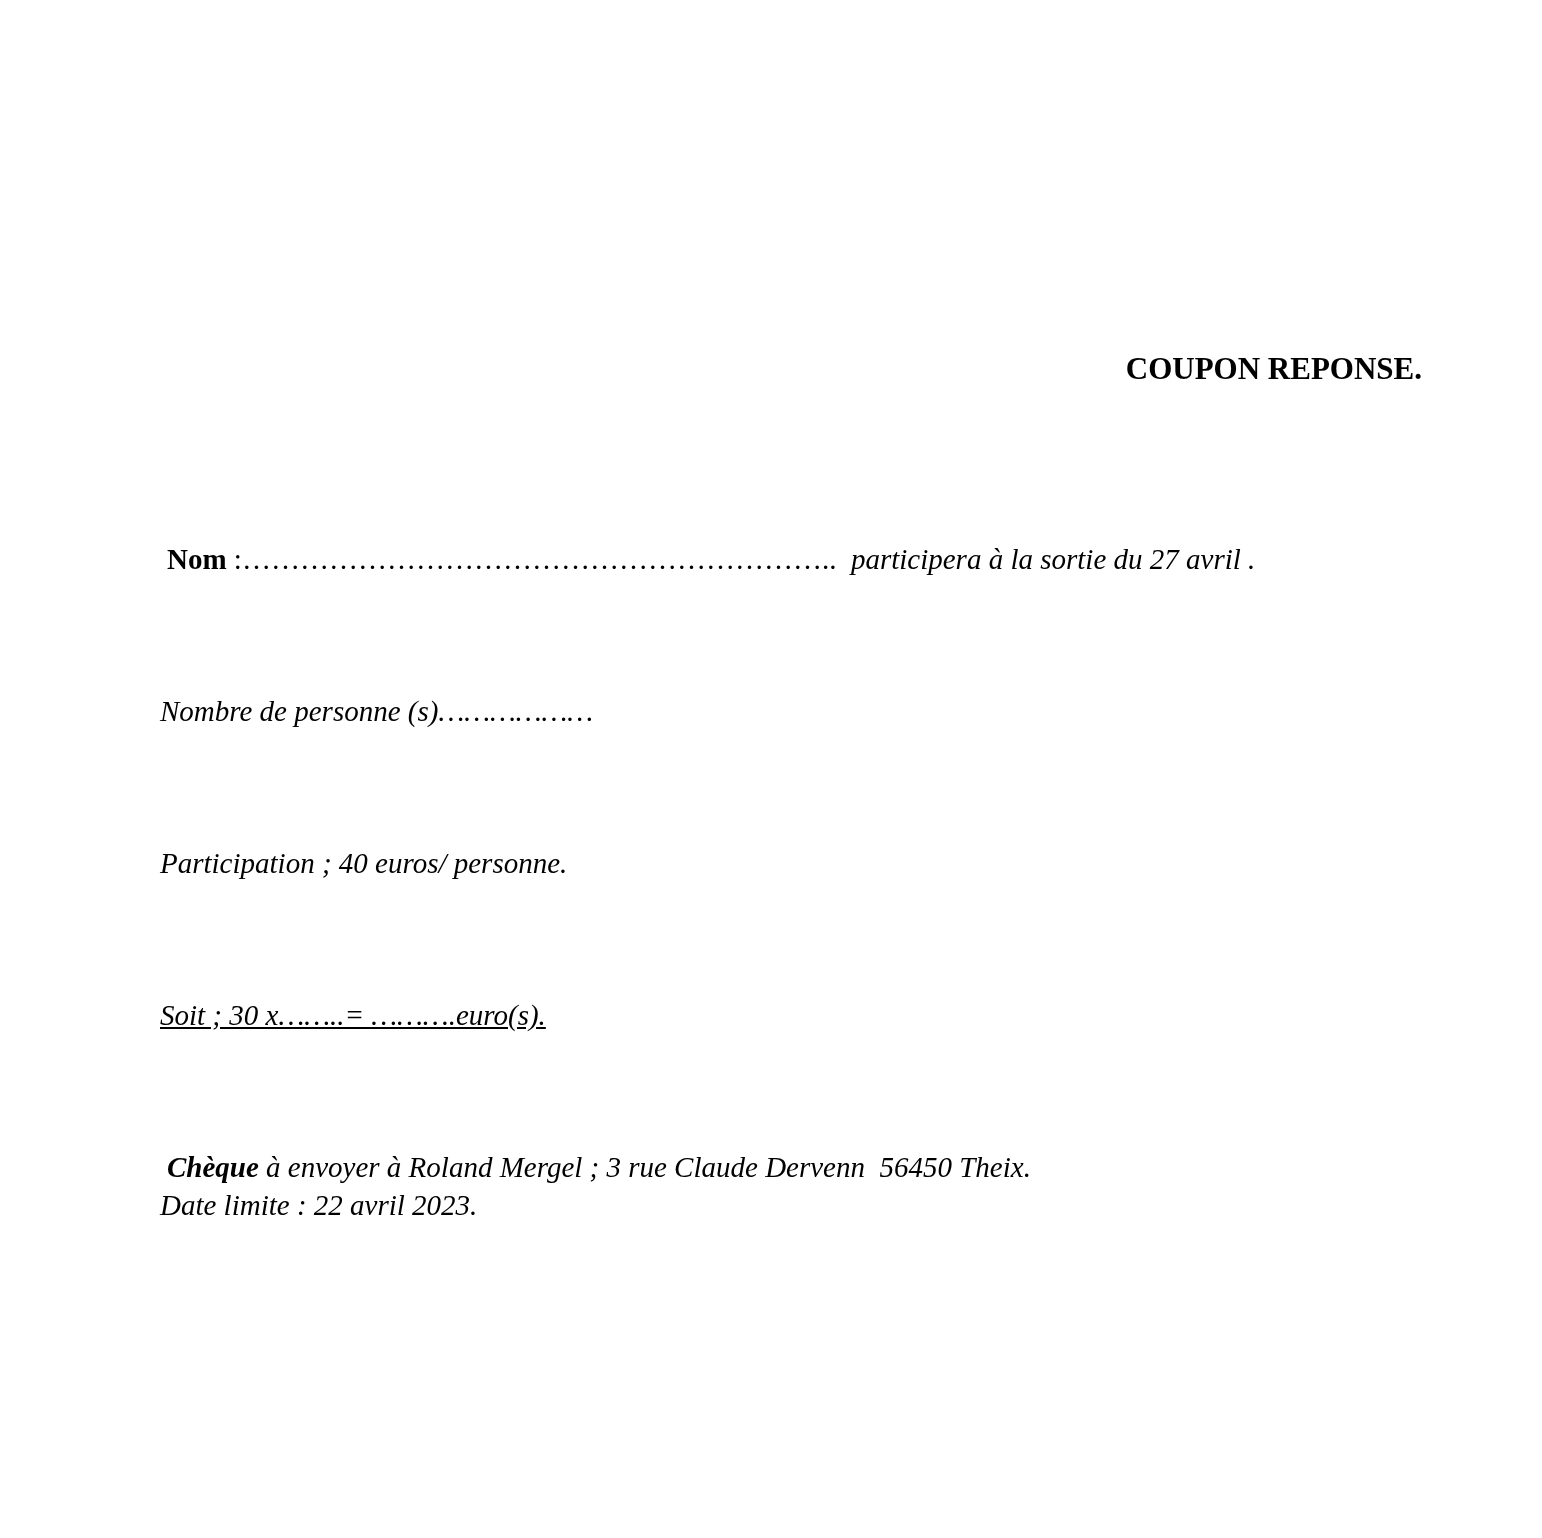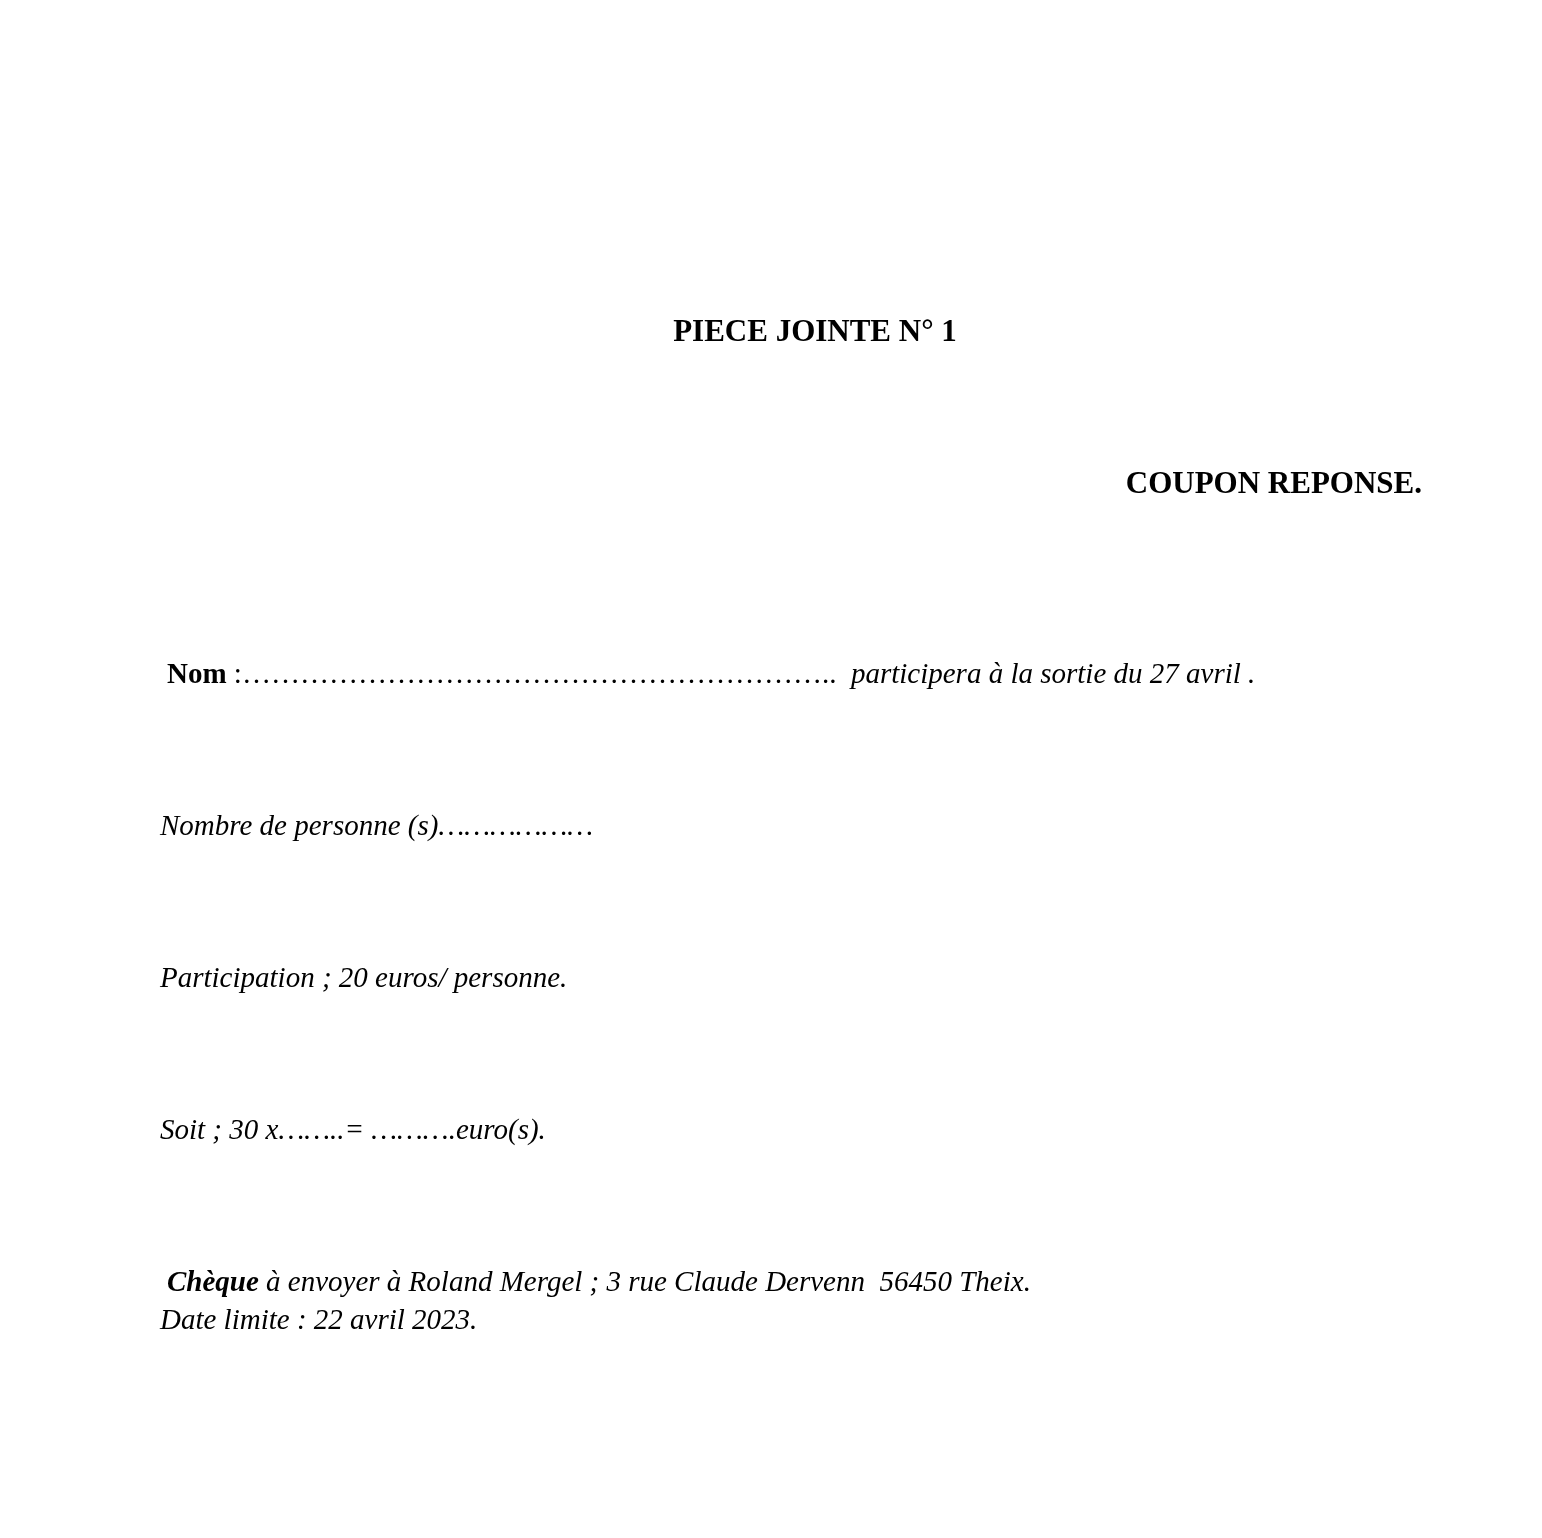--- a/index.html
+++ b/index.html
@@ -41,38 +41,37 @@
     font-weight: bold;
     font-size: 31px;
     margin-left: 398px;
     margin-top: 79px;
     text-align: right;
   }
   .date-line      { margin-left: 395px; margin-top: 37px; }
   .nom-line       { margin-top: 77px;  }
   .people-line    { margin-top: 39px;  }
   .particip-line  { margin-top: 38px;  }
-  .total-line     { margin-top: 39px;  }
+  .total-line     { margin-top: 39px; text-decoration: underline;  }
   .cheque-line    { margin-top: 39px;  }
 </style>
 </head>
 <body>
 
 <div class="page">
 
-  <p class="doc-title">PIECE JOINTE N° 1</p>
 
   <p class="doc-subtitle">COUPON REPONSE.</p>
 
 
   <p class="nom-line"><span class="bold upright">Nom</span><span class="upright"> :……………………………………………………..</span><span class="italic">  participera à la sortie du 27 avril .</span></p>
 
   <p class="people-line italic">Nombre de personne (s)………………</p>
 
-  <p class="particip-line italic">Participation ; 20 euros/ personne.</p>
+  <p class="particip-line italic">Participation ; 40 euros/ personne.</p>
 
   <p class="total-line italic">Soit ; 30 x……..= ……….euro(s).</p>
 
   <p class="cheque-line italic"><span class="bold">Chèque</span><span> à envoyer à Roland Mergel ; 3 rue Claude Dervenn  56450 Theix.</span><span class="block">Date limite : 22 avril 2023.</span></p>
 
   
 
   
 
   

